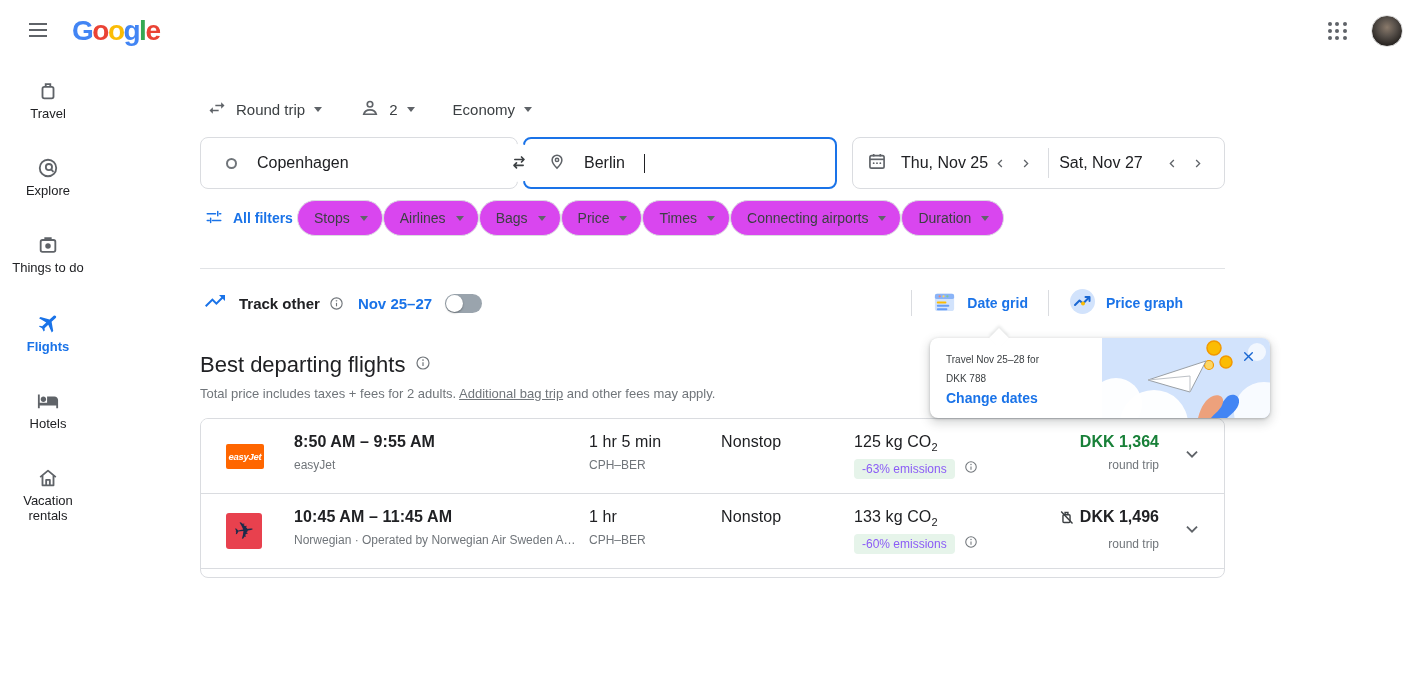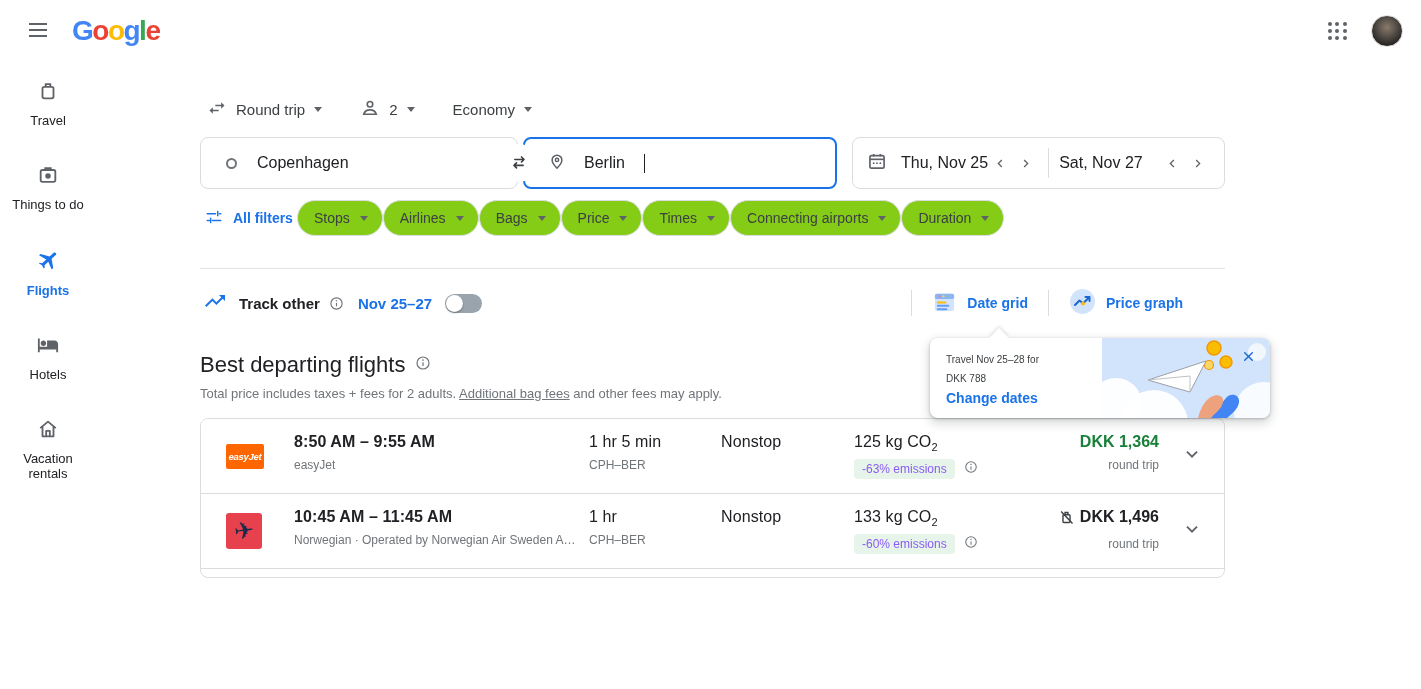--- a/index.html
+++ b/index.html
@@ -13,21 +13,21 @@
   .logo { margin-left: 14px; font-size: 28px; font-weight: bold; letter-spacing: -1.5px; line-height: 1; user-select: none; }
   .l-blue { color: #4285F4; } .l-red { color: #EA4335; } .l-yellow { color: #FBBC05; } .l-green { color: #34A853; }
   .topbar-right { margin-left: auto; display: flex; align-items: center; gap: 24px; }
   .apps-grid { width: 19px; height: 19px; display: grid; grid-template-columns: repeat(3,1fr); grid-template-rows: repeat(3,1fr); gap: 3px; cursor: pointer; }
   .apps-grid span { width: 4px; height: 4px; border-radius: 50%; background: #5f6368; }
   .avatar { width: 32px; height: 32px; border-radius: 50%; cursor: pointer;
     background: radial-gradient(circle at 50% 38%, #8a7a6b 0%, #57504a 38%, #2b2724 72%, #1c1a18 100%); border: 1px solid #e0e0e0; }
 
   
   .sidebar { position: absolute; top: 62px; left: 0; width: 96px; display: flex; flex-direction: column; align-items: center; padding-top: 18px; }
-  .side-item { display: flex; flex-direction: column; align-items: center; gap: 7px; margin-bottom: 36px; cursor: pointer; width: 88px; }
+  .side-item { display: flex; flex-direction: column; align-items: center; gap: 0; margin-bottom: 36px; cursor: pointer; width: 88px; }
   .side-item .lbl { font-size: 13px; color: #202124; text-align: center; line-height: 15px; }
   .side-item.active .lbl { color: #1a73e8; font-weight: bold; }
 
   
   .main { position: absolute; left: 200px; top: 62px; width: 1025px; }
 
   .search-controls { display: flex; align-items: center; gap: 38px; margin-top: 33px; padding-left: 7px; height: 28px; }
   .ctrl { display: flex; align-items: center; gap: 9px; font-size: 15px; color: #3c4043; cursor: pointer; }
   .caret { width: 0; height: 0; border-left: 4.5px solid transparent; border-right: 4.5px solid transparent; border-top: 5px solid #5f6368; }
 
@@ -43,21 +43,21 @@
 
   .field-dates { margin-left: 15px; width: 373px; border: 1px solid #dadce0; border-radius: 8px; padding: 0 14px; }
   .date-half { flex: 1; display: flex; align-items: center; height: 100%; }
   .date-text { font-size: 16px; color: #202124; white-space: nowrap; }
   .chev-btn { background: none; border: none; padding: 0 6px; cursor: pointer; display: flex; align-items: center; }
   .dates-div { width: 1px; height: 30px; background: #dadce0; margin: 0 10px; flex: none; }
   .spacer { flex: 1; }
 
   .filters-row { display: flex; align-items: center; margin-top: 11px; padding-left: 5px; height: 36px; }
   .all-filters { display: flex; align-items: center; gap: 10px; color: #1a73e8; font-size: 14px; font-weight: bold; cursor: pointer; margin-right: 4px; }
-  .chip { height: 36px; border: 1px solid #dadce0; border-radius: 18px; background: #84cc16; display: flex; align-items: center; gap: 10px; padding: 0 14px 0 16px; font-size: 14px; color: #3c4043; cursor: pointer; }
+  .chip { height: 36px; border: 1px solid #dadce0; border-radius: 18px; background: #d946ef; display: flex; align-items: center; gap: 10px; padding: 0 14px 0 16px; font-size: 14px; color: #3c4043; cursor: pointer; }
 
   .hdivider { border: none; border-top: 1px solid #e1e3e6; margin-top: 32px; }
 
   
   .track-row { display: flex; align-items: center; margin-top: 17px; height: 34px; padding-left: 3px; }
   .track-label { font-size: 15px; color: #202124; font-weight: bold; margin-left: 12px; }
   .track-dates { font-size: 15px; color: #1a73e8; font-weight: bold; margin-left: 14px; }
   .iinfo { margin-left: 9px; display: flex; }
   .toggle { position: relative; width: 37px; height: 19px; margin-left: 13px; cursor: pointer; }
   .toggle .trk { position: absolute; inset: 0; border-radius: 10px; background: #9aa4ad; }
@@ -145,20 +145,30 @@
         <svg width="22" height="22" viewBox="0 0 24 24" fill="none" stroke="#5f6368" stroke-width="2">
             <rect x="6" y="7.5" width="12" height="12.5" rx="2"></rect>
             <path d="M9.5 7.5V4.5h5v3"></path>
           </svg>
       </span>
       <span class="lbl">Travel</span>
     </div>
     <div class="side-item">
       <span>
         <svg width="22" height="22" viewBox="0 0 24 24" fill="none" stroke="#5f6368" stroke-width="2">
+            <path d="M21 12a9 9 0 11-9-9 9 9 0 019 9z"></path>
+            <circle cx="13" cy="11" r="3.4"></circle>
+            <path d="M15.4 13.6L18 16.2"></path>
+          </svg>
+      </span>
+      <span class="lbl">Explore</span>
+    </div>
+    <div class="side-item">
+      <span>
+        <svg width="22" height="22" viewBox="0 0 24 24" fill="none" stroke="#5f6368" stroke-width="2">
             <rect x="4" y="6.5" width="16" height="13" rx="2"></rect>
             <circle cx="12" cy="13" r="3" fill="#5f6368" stroke="none"></circle>
             <path d="M9 6.5V4.5h6v2"></path>
           </svg>
       </span>
       <span class="lbl">Things to do</span>
     </div>
     <div class="side-item active">
       <span>
         <svg width="24" height="24" viewBox="0 0 24 24" style="transform:rotate(48deg)">
@@ -409,21 +419,21 @@
       <div class="results-title-row">
         <h2 class="results-title">Best departing flights</h2>
         <span>
           <svg width="16" height="16" viewBox="0 0 24 24" fill="none" stroke="#70757a" stroke-width="1.8">
               <circle cx="12" cy="12" r="9"></circle>
               <path d="M12 11v5.5"></path>
               <circle cx="12" cy="7.6" r="0.4" fill="#70757a"></circle>
             </svg>
         </span>
       </div>
-      <p class="results-sub"><span>Total price includes taxes + fees for 2 adults. </span><span class="ulink">Additional bag fees</span><span> and other fees may apply.</span></p>
+      <p class="results-sub"><span>Total price includes taxes + fees for 2 adults. </span><span class="ulink">Additional bag trip</span><span> and other fees may apply.</span></p>
       <div class="sort-by">
         <span>Sort by:</span>
         <span>
           <svg width="17" height="17" viewBox="0 0 24 24" fill="none" stroke="#1a73e8" stroke-width="2" stroke-linecap="round" stroke-linejoin="round">
               <path d="M8.5 18V6M8.5 6L5.5 9M8.5 6l3 3"></path>
               <path d="M15.5 6v12M15.5 18l-3-3M15.5 18l3-3"></path>
             </svg>
         </span>
       </div>
     </div>

